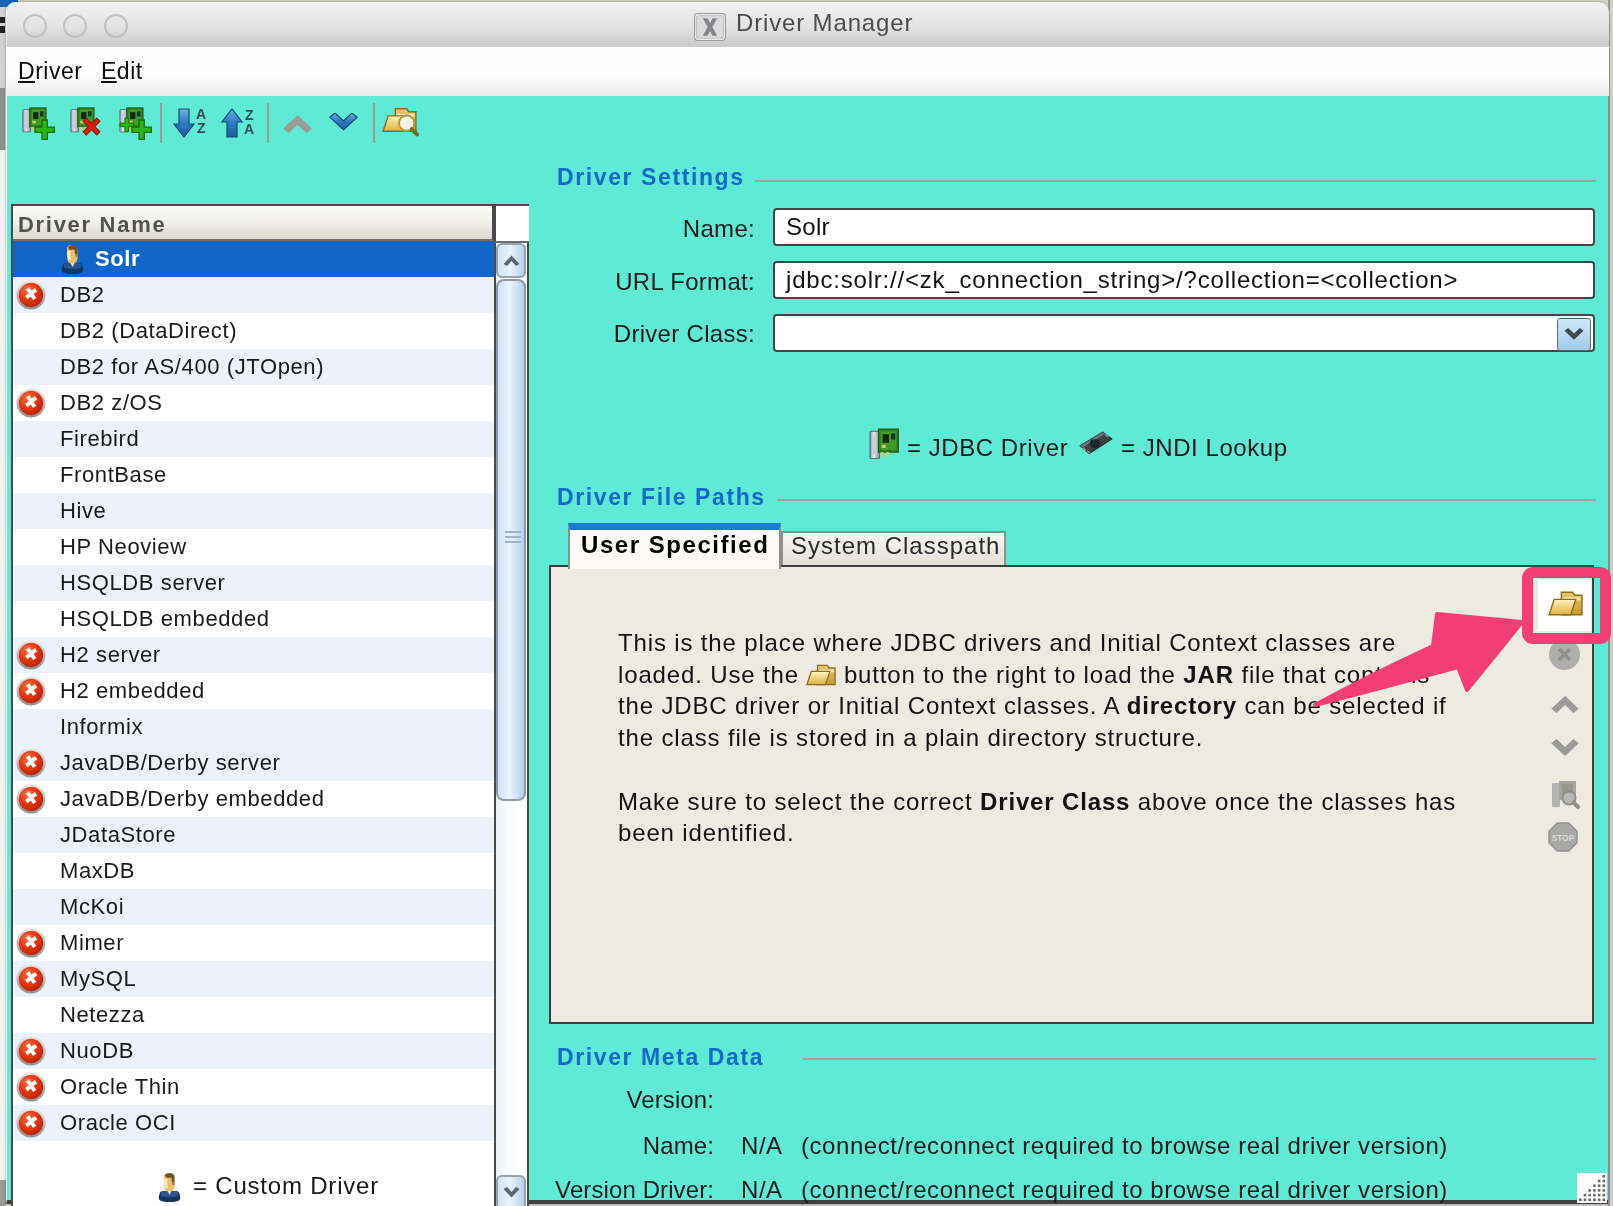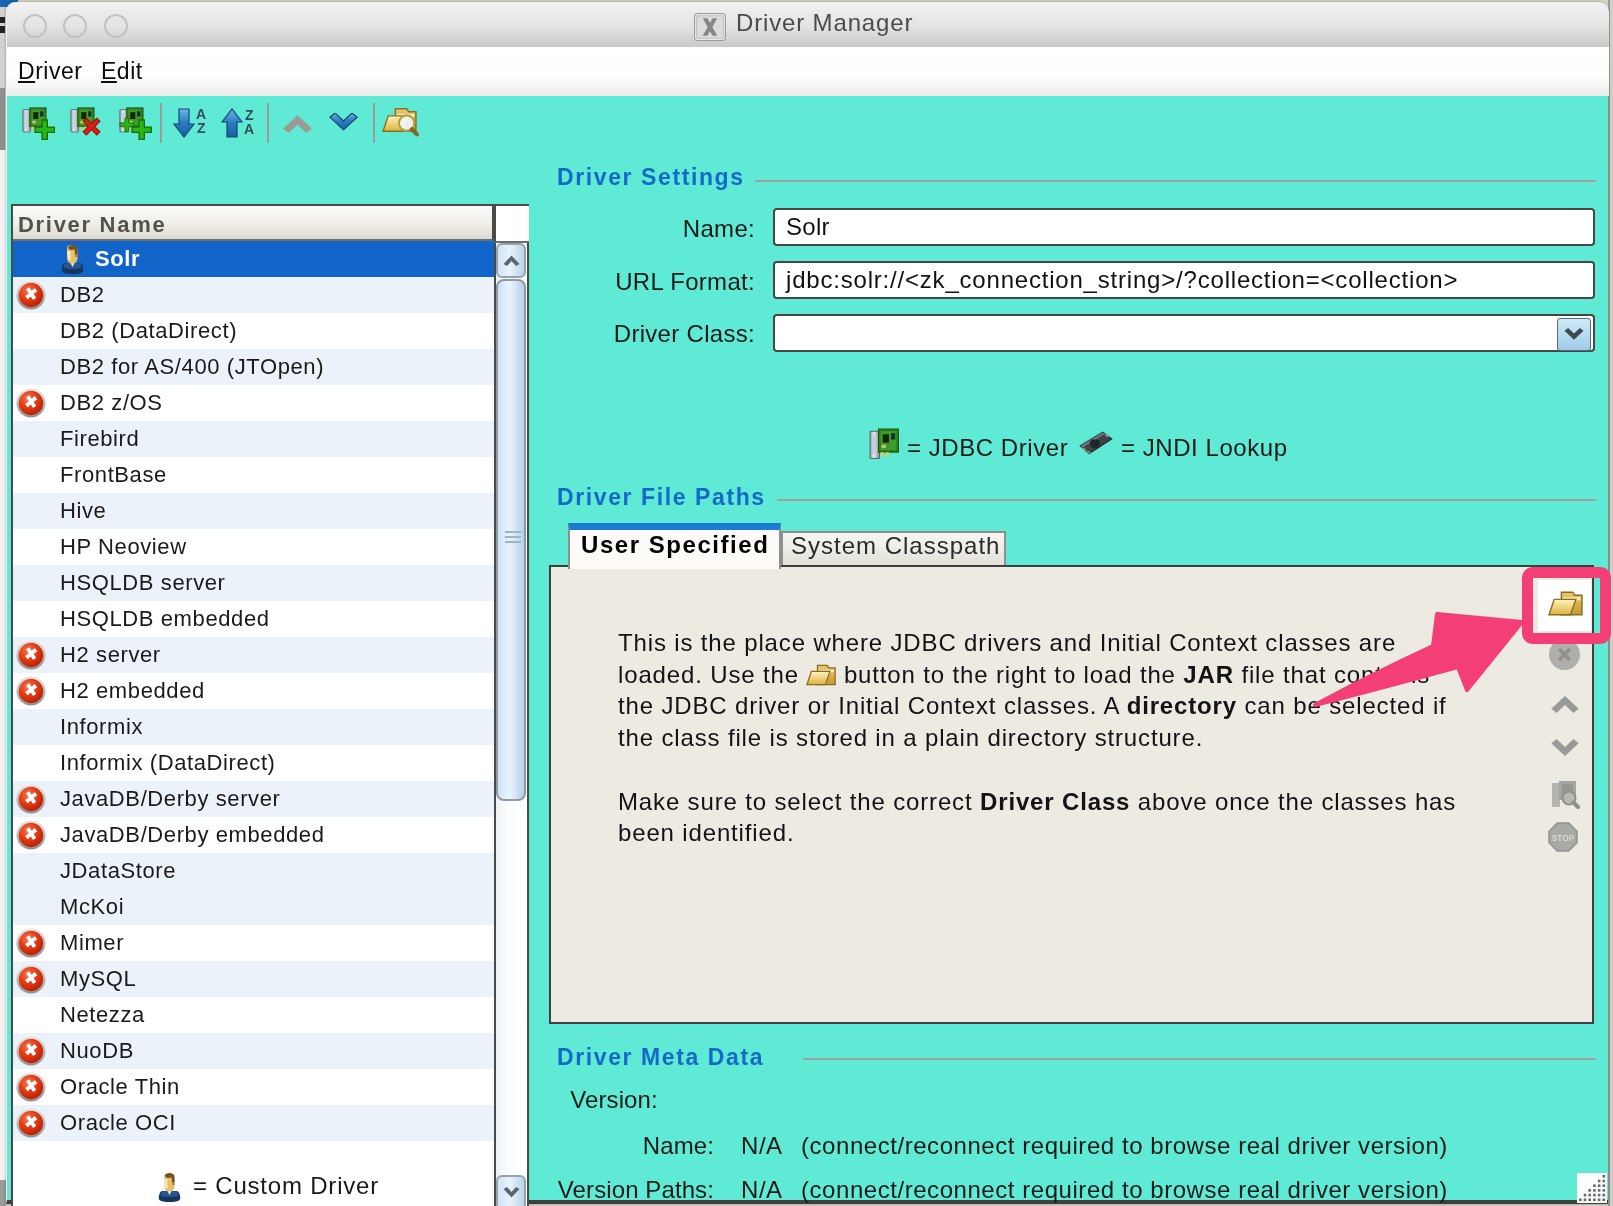--- a/index.html
+++ b/index.html
@@ -313,37 +313,37 @@
         </div>
       <div class="row ">
           <svg class="ricon" viewBox="0 0 32 32">
             <use href="#redx"></use>
           </svg>
           <span class="nm">H2 embedded</span>
         </div>
       <div class="row alt">
           <span class="nm">Informix</span>
         </div>
-      <div class="row ">
-          <span class="nm">Informix (DataDirect)</span>
-        </div>
       <div class="row alt">
           <svg class="ricon" viewBox="0 0 32 32">
             <use href="#redx"></use>
           </svg>
           <span class="nm">JavaDB/Derby server</span>
         </div>
       <div class="row ">
           <svg class="ricon" viewBox="0 0 32 32">
             <use href="#redx"></use>
           </svg>
           <span class="nm">JavaDB/Derby embedded</span>
         </div>
       <div class="row alt">
           <span class="nm">JDataStore</span>
+        </div>
+      <div class="row ">
+          <span class="nm">MaxDB</span>
         </div>
       <div class="row alt">
           <span class="nm">McKoi</span>
         </div>
       <div class="row ">
           <svg class="ricon" viewBox="0 0 32 32">
             <use href="#redx"></use>
           </svg>
           <span class="nm">Mimer</span>
         </div>
@@ -456,25 +456,25 @@
     </svg>
   <svg class="abs" style="left:1543px;top:778px" width="30" height="30" viewBox="0 0 30 28">
       <use href="#graycard"></use>
     </svg>
   <svg class="abs" style="left:1541px;top:820px" width="30" height="30" viewBox="0 0 29 29">
       <use href="#stop"></use>
     </svg>
 
   <span class="sect" style="left:550px;top:1042px">Driver Meta Data</span>
   <div class="sline" style="left:796px;top:1056px;width:793px"></div>
-  <span class="meta" style="left:507px;top:1084px;width:200px;text-align:center;display:inline-block;letter-spacing:0.1px">Version:</span>
+  <span class="meta" style="left:507px;top:1084px;width:200px;text-align:right;display:inline-block;letter-spacing:0.1px">Version:</span>
   <span class="meta" style="left:507px;top:1130px;width:200px;text-align:right;display:inline-block;letter-spacing:0.1px">Name:</span>
   <span class="meta" style="left:734px;top:1130px">N/A</span>
   <span class="meta" style="left:794px;top:1130px">(connect/reconnect required to browse real driver version)</span>
-  <span class="meta" style="left:507px;top:1174px;width:200px;text-align:right;display:inline-block;letter-spacing:0.1px">Version Paths:</span>
+  <span class="meta" style="left:507px;top:1174px;width:200px;text-align:right;display:inline-block;letter-spacing:0.1px">Version Driver:</span>
   <span class="meta" style="left:734px;top:1174px">N/A</span>
   <span class="meta" style="left:794px;top:1174px">(connect/reconnect required to browse real driver version)</span>
 </div>
 
 <div id="prect" class="abs"></div>
 <svg class="abs" style="left:1180px;top:580px;z-index:7" width="433" height="220" viewBox="0 0 433 220">
   <path d="M135 125 Q190 95 253 66 L257 34 L342 42 L287 110 L278 87 Q205 107 135 125 Z" fill="#f43e76" stroke="#f43e76" stroke-width="4" stroke-linejoin="round"></path>
 </svg>
 <div class="abs" style="left:1577px;top:1173px;width:30px;height:30px;background:#fdfdfd"></div>
 <svg class="abs" style="left:1577px;top:1173px" width="30" height="30" viewBox="0 0 30 30">

